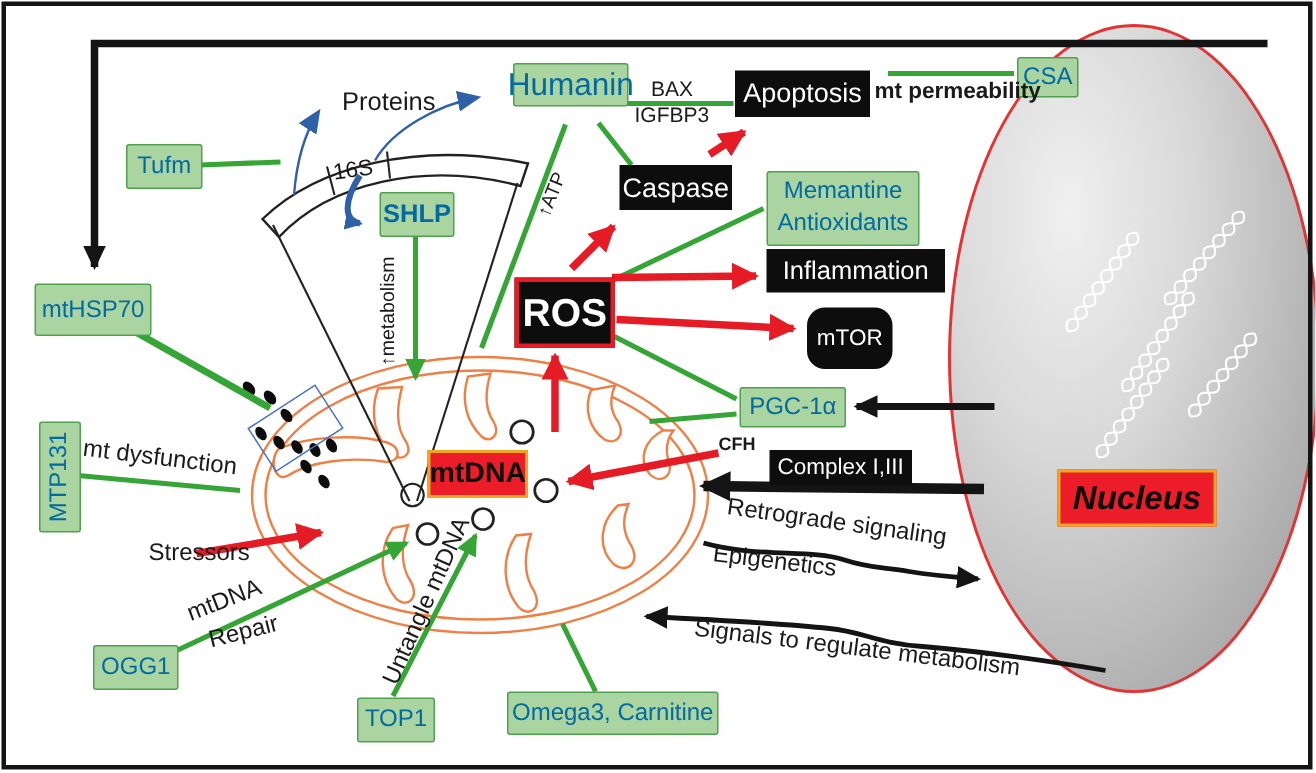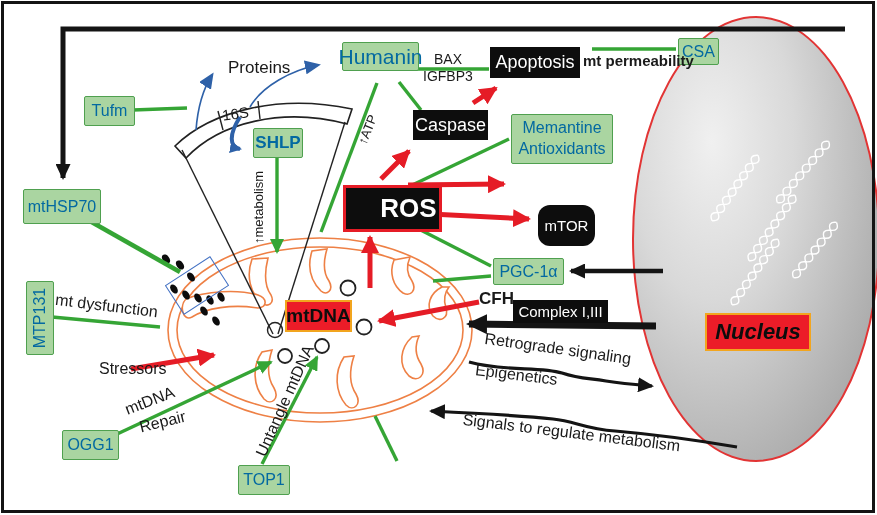--- a/index.html
+++ b/index.html
@@ -171,20 +171,23 @@
     </div>
   <div class="gbox" style="left:26px;top:281px;width:26px;height:72px;">
     <span class="rot" style="transform:rotate(-90deg);">MTP131</span>
     </div>
   <div class="gbox" style="left:62px;top:430px;width:55px;height:28px;text-align:right;">
     <span>OGG1</span>
     </div>
   <div class="gbox" style="left:238px;top:465px;width:50px;height:28px;">
     <span>TOP1</span>
     </div>
+  <div class="gbox" style="left:338px;top:461px;width:139px;height:27px;">
+    <span>Omega3, Carnitine</span>
+    </div>
   <div class="gbox" style="left:253px;top:128px;width:48px;height:28px;font-size:17px;font-weight:bold;">
     <span>SHLP</span>
     </div>
   <div class="gbox" style="left:342px;top:42px;width:75px;height:27px;font-size:21px;">
     <span>Humanin</span>
     </div>
   <div class="gbox" style="left:678px;top:38px;width:39px;height:25px;">
     <span>CSA</span>
     </div>
   <div class="gbox" style="left:511px;top:114px;width:100px;height:48px;flex-direction:column;line-height:1.3;">
@@ -194,22 +197,25 @@
   <div class="gbox" style="left:493px;top:258px;width:69px;height:25px;">
     <span>PGC-1α</span>
     </div>
 
   <div class="bbox" style="left:490px;top:47px;width:90px;height:31px;font-size:18px;">
     <span>Apoptosis</span>
     </div>
   <div class="bbox" style="left:413px;top:110px;width:75px;height:30px;font-size:18px;">
     <span>Caspase</span>
     </div>
-  <div class="bbox" style="left:343px;top:185px;width:61px;height:41px;border:3px solid #e51c26;font-size:26px;font-weight:bold;padding-left:32px;">
+  <div class="bbox" style="left:343px;top:185px;width:61px;height:41px;border:3px solid #e51c26;font-size:26px;font-weight:bold;">
     <span>ROS</span>
+    </div>
+  <div class="bbox" style="left:511px;top:166px;width:119px;height:29px;">
+    <span>Inflammation</span>
     </div>
   <div class="bbox" style="left:538px;top:205px;width:57px;height:41px;font-size:15px;border-radius:12px;">
     <span>mTOR</span>
     </div>
   <div class="bbox" style="left:513px;top:300px;width:95px;height:23px;font-size:15px;">
     <span>Complex I,III</span>
     </div>
 
   <div class="rbox" style="left:285px;top:300px;width:63px;height:28px;font-size:19px;">
     <span>mtDNA</span>
@@ -223,19 +229,19 @@
   <div class="lbl" style="left:434px;top:51px;font-size:14px;">BAX</div>
   <div class="lbl" style="left:423px;top:68px;font-size:14px;">IGFBP3</div>
   <div class="lbl" style="left:583px;top:52px;font-size:15px;font-weight:600;">mt permeability</div>
   <div class="lbl rot" style="left:352px;top:122px;font-size:13px;transform:rotate(-68deg);">↑ATP</div>
   <div class="lbl rot" style="left:222px;top:200px;font-size:13px;transform:rotate(-90deg);">↑metabolism</div>
   <div class="lbl rot" style="left:55px;top:297px;font-size:16px;transform:rotate(7deg);">mt dysfunction</div>
   <div class="lbl" style="left:67px;top:360px;font-size:16px;margin-left:32px;">Stressors</div>
   <div class="lbl rot" style="left:124px;top:392px;font-size:16px;transform:rotate(-21deg);">mtDNA</div>
   <div class="lbl rot" style="left:139px;top:413px;font-size:16px;transform:rotate(-14deg);">Repair</div>
   <div class="lbl rot" style="left:225px;top:392px;font-size:16px;transform:rotate(-66deg);">Untangle mtDNA</div>
-  <div class="lbl" style="left:479px;top:289px;font-size:17px;font-weight:600;text-align:right;">CFH</div>
+  <div class="lbl" style="left:479px;top:289px;font-size:12px;font-weight:600;text-align:right;">CFH</div>
   <div class="lbl rot" style="left:484px;top:340px;font-size:16px;transform:rotate(8deg);">Retrograde signaling</div>
   <div class="lbl rot" style="left:475px;top:366px;font-size:16px;transform:rotate(7deg);">Epigenetics</div>
   <div class="lbl rot" style="left:462px;top:424px;font-size:16px;transform:rotate(7deg);">Signals to regulate metabolism</div>
 
   <div id="frame"></div>
 </div>
 
 </body></html>

